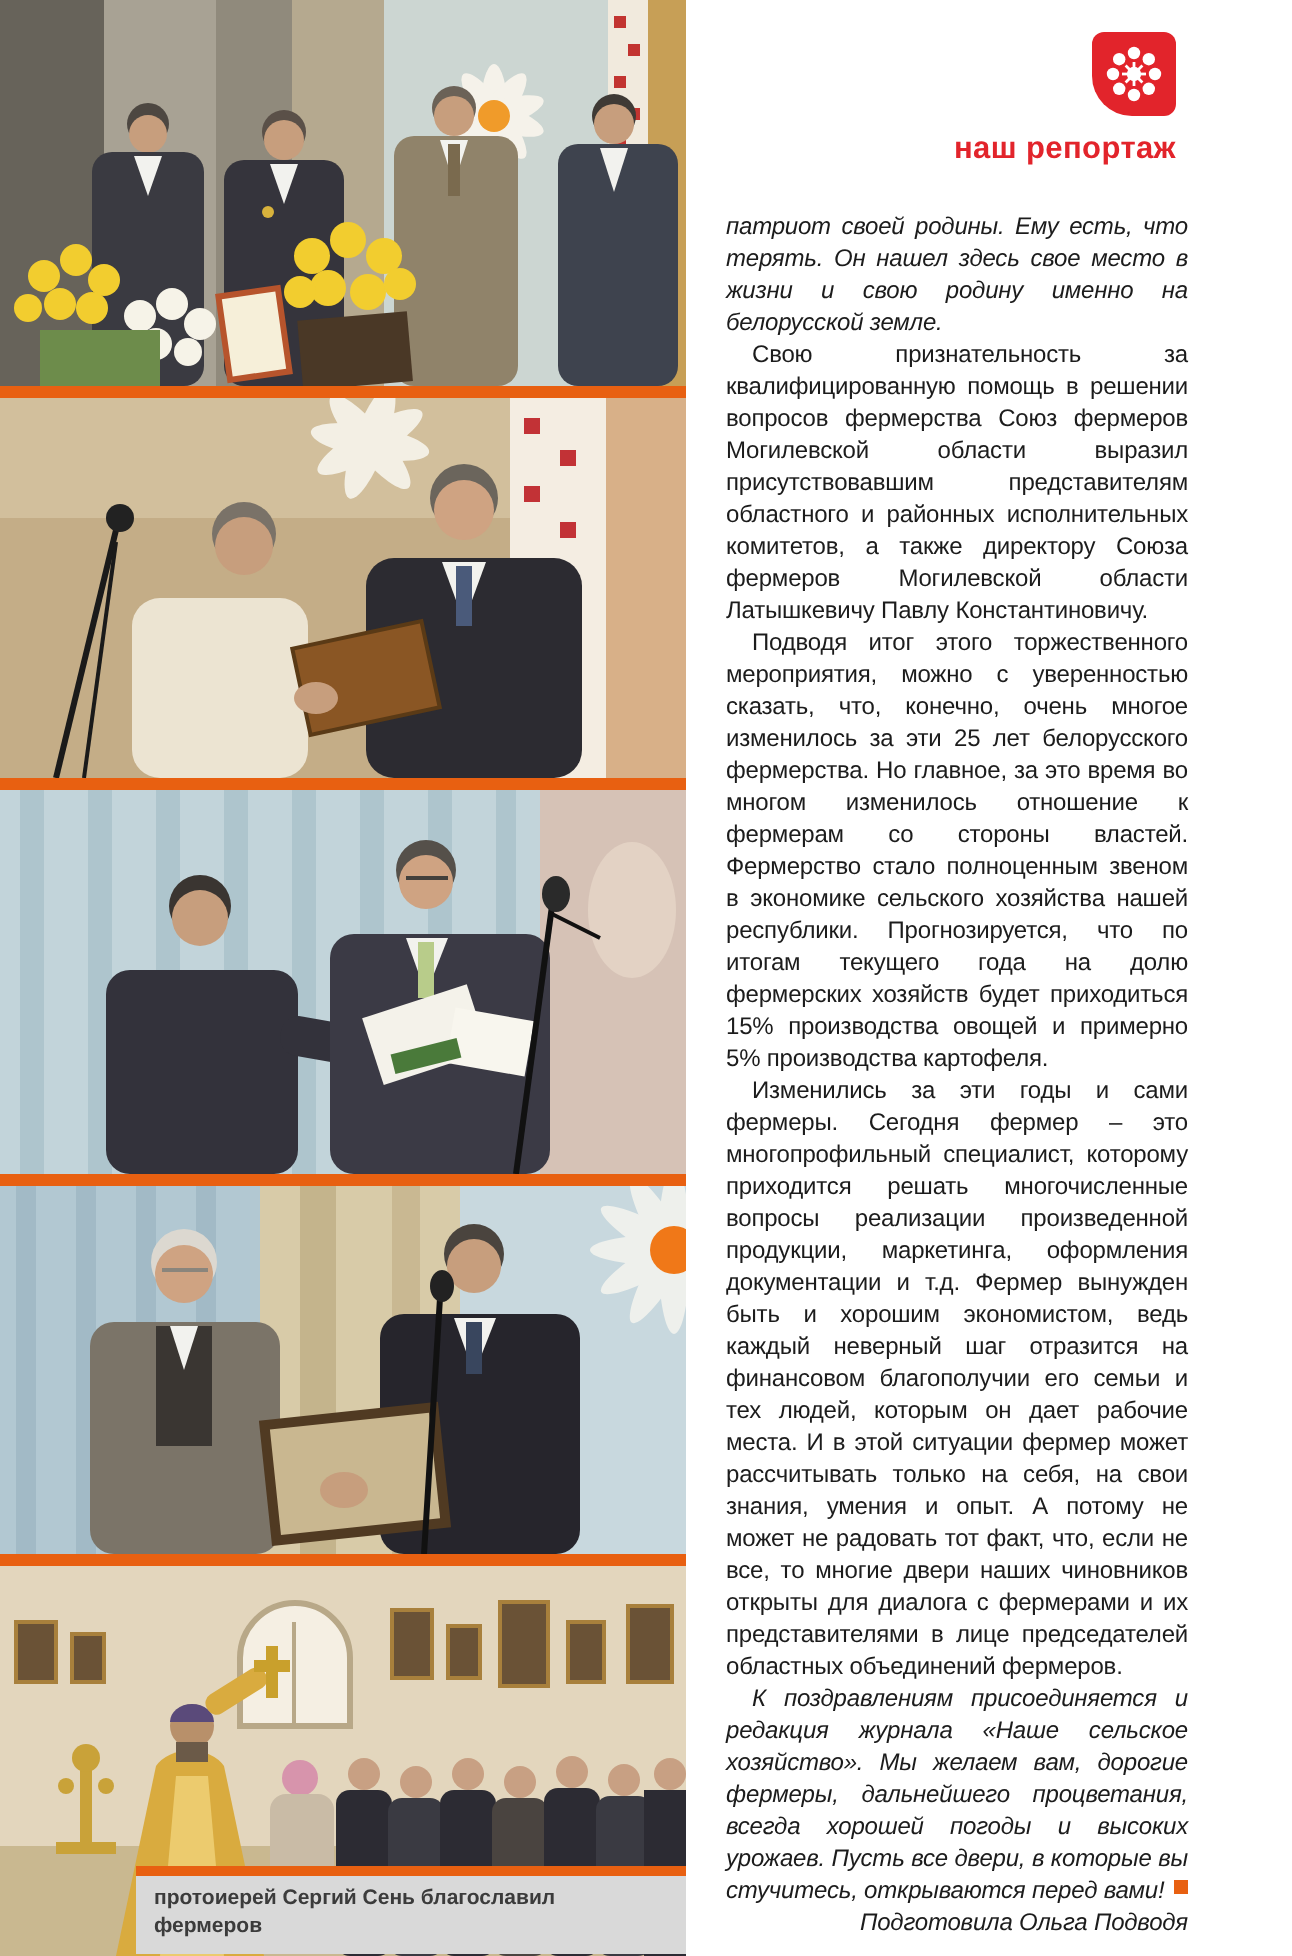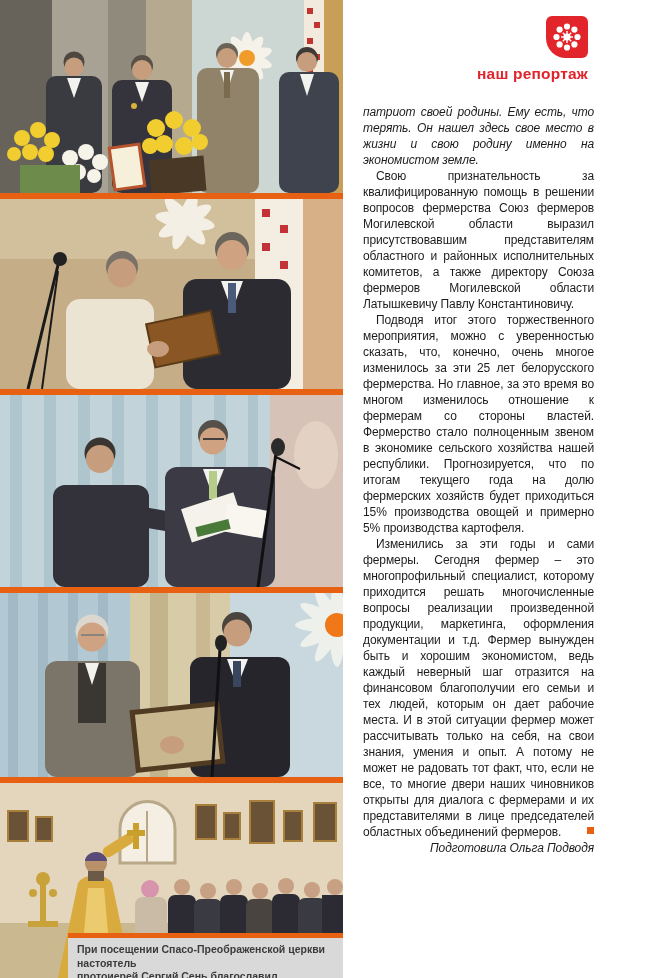--- a/index.html
+++ b/index.html
@@ -311,32 +311,32 @@
               <line x1="15" y1="21" x2="27" y2="21"></line>
             <line x1="16.8" y1="16.8" x2="25.2" y2="25.2"></line>
               <line x1="25.2" y1="16.8" x2="16.8" y2="25.2"></line>
           </g>
         </svg>
       </span>
       <div class="masthead-label">наш репортаж</div>
     </div>
 
     <div class="body-text">
-      <p class="ital">патриот своей родины. Ему есть, что терять. Он нашел здесь свое место в жизни и свою родину именно на экономистом земле.</p>
+      <p class="ital">патриот своей родины. Ему есть, что терять. Он нашел здесь свое место в жизни и свою родину именно на белорусской земле.</p>
       <p class="para">Свою признательность за квалифицированную помощь в решении вопросов фермерства Союз фермеров Могилевской области выразил присутствовавшим представителям областного и районных исполнительных комитетов, а также директору Союза фермеров Могилевской области Латышкевичу Павлу Константиновичу.</p>
       <p class="para">Подводя итог этого торжественного мероприятия, можно с уверенностью сказать, что, конечно, очень многое изменилось за эти 25 лет белорусского фермерства. Но главное, за это время во многом изменилось отношение к фермерам со стороны властей. Фермерство стало полноценным звеном в экономике сельского хозяйства нашей республики. Прогнозируется, что по итогам текущего года на долю фермерских хозяйств будет приходиться 15% производства овощей и примерно 5% производства картофеля.</p>
       <p class="para">Изменились за эти годы и сами фермеры. Сегодня фермер – это многопрофильный специалист, которому приходится решать многочисленные вопросы реализации произведенной продукции, маркетинга, оформления документации и т.д. Фермер вынужден быть и хорошим экономистом, ведь каждый неверный шаг отразится на финансовом благополучии его семьи и тех людей, которым он дает рабочие места. И в этой ситуации фермер может рассчитывать только на себя, на свои знания, умения и опыт. А потому не может не радовать тот факт, что, если не все, то многие двери наших чиновников открыты для диалога с фермерами и их представителями в лице председателей областных объединений фермеров.</p>
+      <p class="para ital">К поздравлениям присоединяется и редакция журнала «Наше сельское хозяйство». Мы желаем вам, дорогие фермеры, дальнейшего процветания, всегда хорошей погоды и высоких урожаев. Пусть все двери, в которые вы стучитесь, открываются перед вами!</p>
       <div class="endmark-row">
         <span class="endmark"></span>
       </div>
       <p class="byline">Подготовила Ольга Подводя</p>
     </div>
   </aside>
 
   <div class="caption">
     <div class="caption-bar"></div>
     <div class="caption-box">
-      <div>При посещении Спасо-Преображенской церкви настоятель</div>
       <div>протоиерей Сергий Сень благославил фермеров</div>
     </div>
   </div>
 
 </div>
 
 </body></html>

